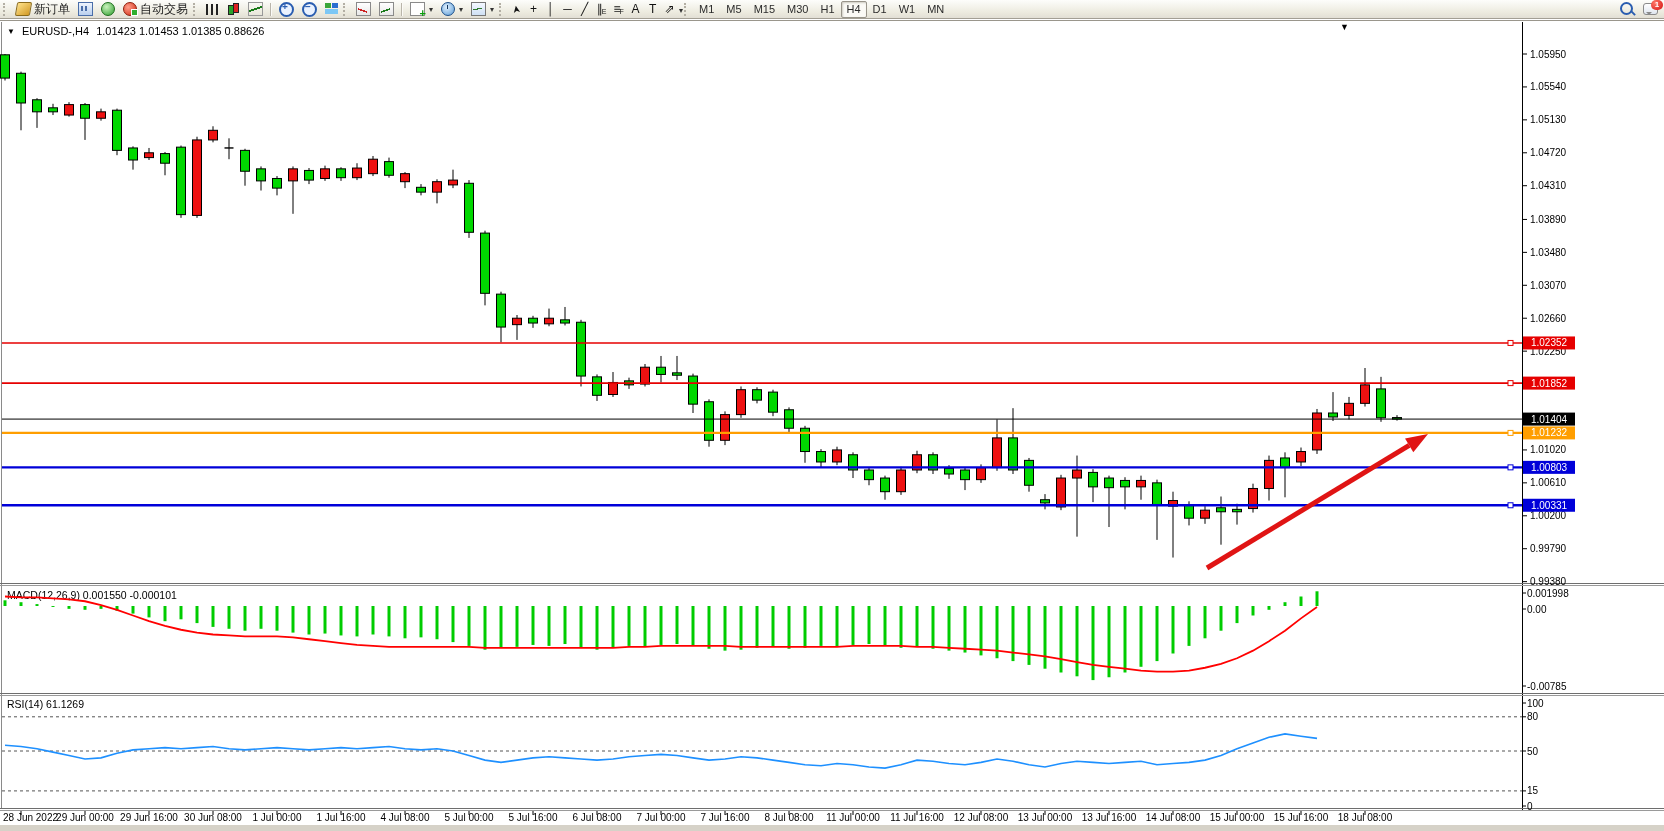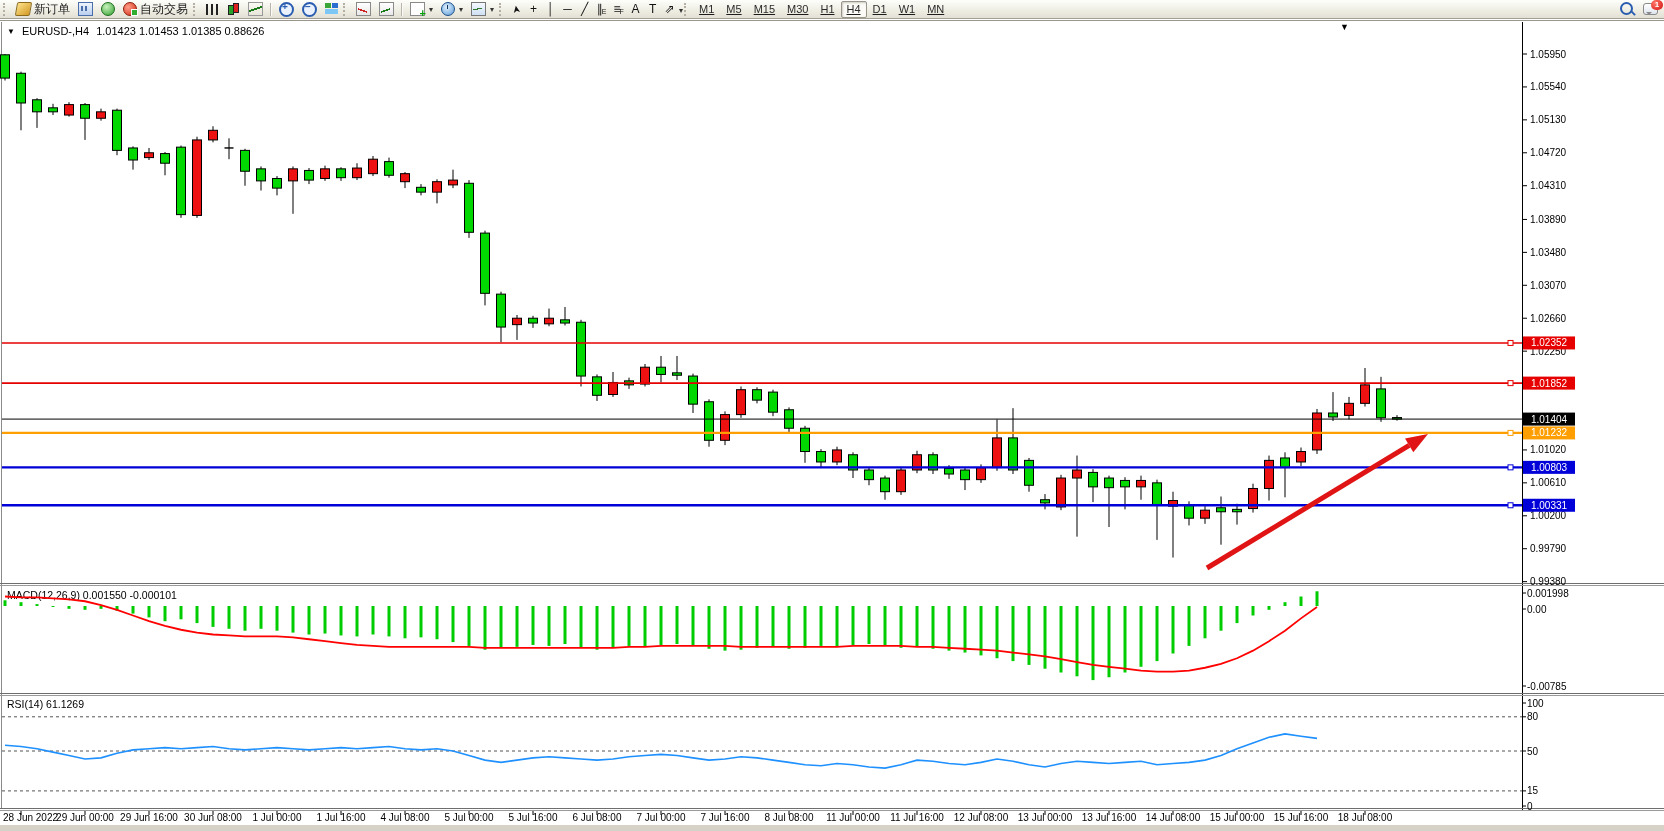--- a/index.html
+++ b/index.html
@@ -538,21 +538,21 @@
         <span>≡</span>
         <small>F</small>
       </span><span class="tool">
         <span>A</span>
       </span><span class="tool">
         <span>T</span>
       </span><span class="tool">
         <span>⇗</span>
       </span><span class="caret">▾</span></span>
   <span class="grip"></span>
-  <span id="tf-group" style="display:inline-flex;align-items:flex-start;text-decoration:underline;">
+  <span id="tf-group" style="display:inline-flex;align-items:flex-start;">
       <span class="tf-btn">M1</span>
       <span class="tf-btn">M5</span>
       <span class="tf-btn">M15</span>
       <span class="tf-btn">M30</span>
       <span class="tf-btn">H1</span>
       <span class="tf-btn active">H4</span>
       <span class="tf-btn">D1</span>
       <span class="tf-btn">W1</span>
       <span class="tf-btn">MN</span>
     </span>

